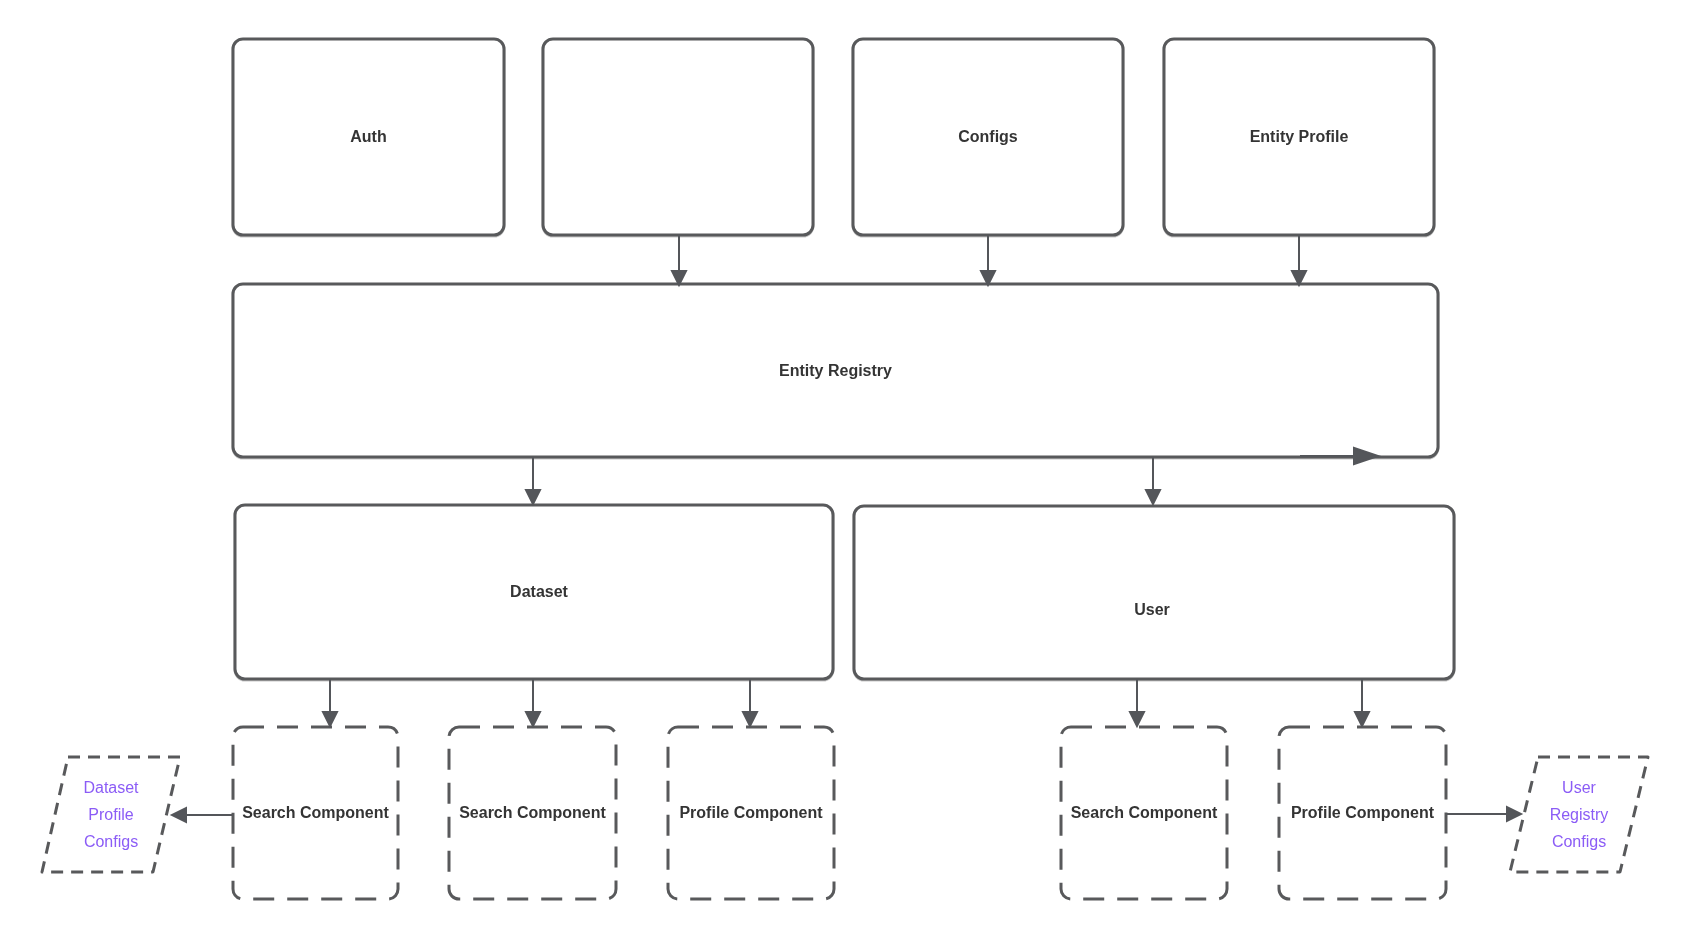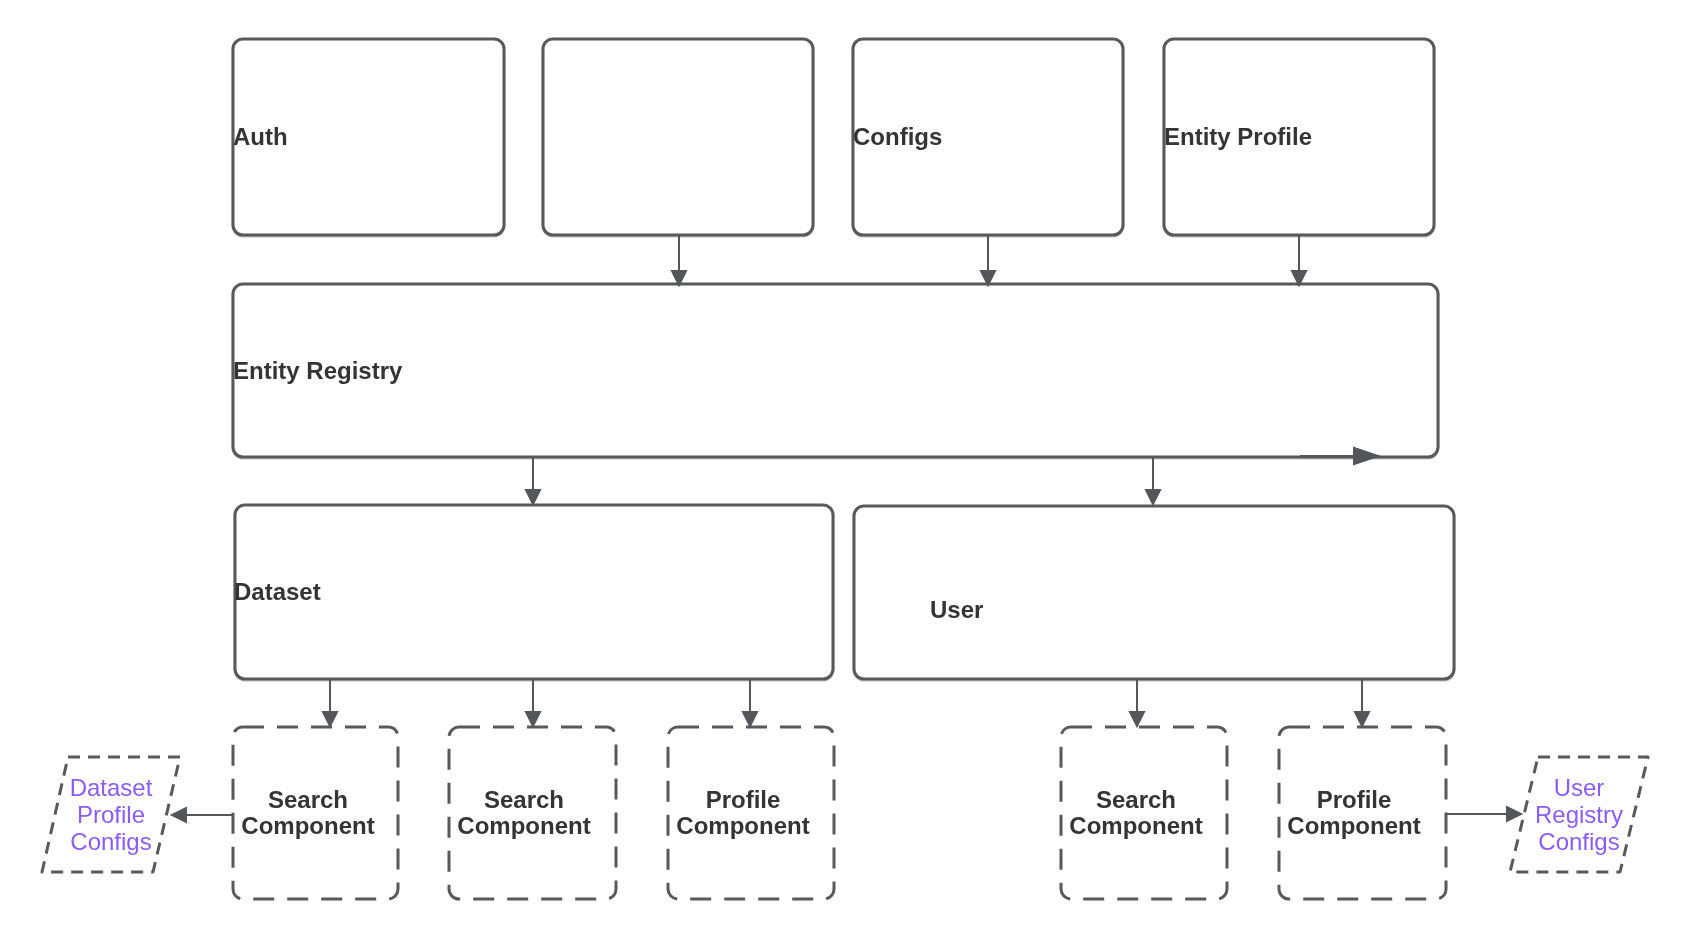--- a/index.html
+++ b/index.html
@@ -6,24 +6,24 @@
   .canvas{
     position:relative;
     width:1690px;height:940px;
     background:#ffffff;
     font-family:"Liberation Sans", sans-serif;
     overflow:hidden;
   }
   .layer{position:absolute;left:0;top:0;}
   .lbl{
     position:absolute;
-    display:flex;align-items:center;justify-content:flex-start;
+    display:flex;align-items:center;justify-content:center;
     text-align:center;
     font-weight:bold;
-    font-size:24px;
+    font-size:16px;
     color:#343434;
     line-height:26px;
     pointer-events:none;
   }
   .lbl span{display:block;}
   .lbl.twoline span{width:150px;}
   .lbl.para{font-weight:normal;color:#8b5cf6;line-height:27px;}
   .lbl.para span{width:92px;}
   .solidgrp{filter:drop-shadow(0 1.5px 0.5px rgba(0,0,0,0.22));}
 </style>
@@ -103,25 +103,25 @@
   </div>
 
   <div class="lbl" style="left:1164px;top:39px;width:270px;height:196px;">
     <span>Entity Profile</span>
   </div>
 
   <div class="lbl" style="left:233px;top:284px;width:1205px;height:173px;">
     <span>Entity Registry</span>
   </div>
 
-  <div class="lbl" style="left:234px;top:505px;width:598px;height:174px;">
+  <div class="lbl" style="left:240px;top:505px;width:598px;height:174px;">
     <span>Dataset</span>
   </div>
 
-  <div class="lbl" style="left:900px;top:506px;width:600px;height:208px;padding-left:30px;">
+  <div class="lbl" style="left:852px;top:506px;width:600px;height:208px;">
     <span>User</span>
   </div>
 
   <div class="lbl twoline" style="left:233px;top:727px;width:165px;height:172px;">
     <span>Search Component</span>
   </div>
 
   <div class="lbl twoline" style="left:449px;top:727px;width:167px;height:172px;">
     <span>Search Component</span>
   </div>

